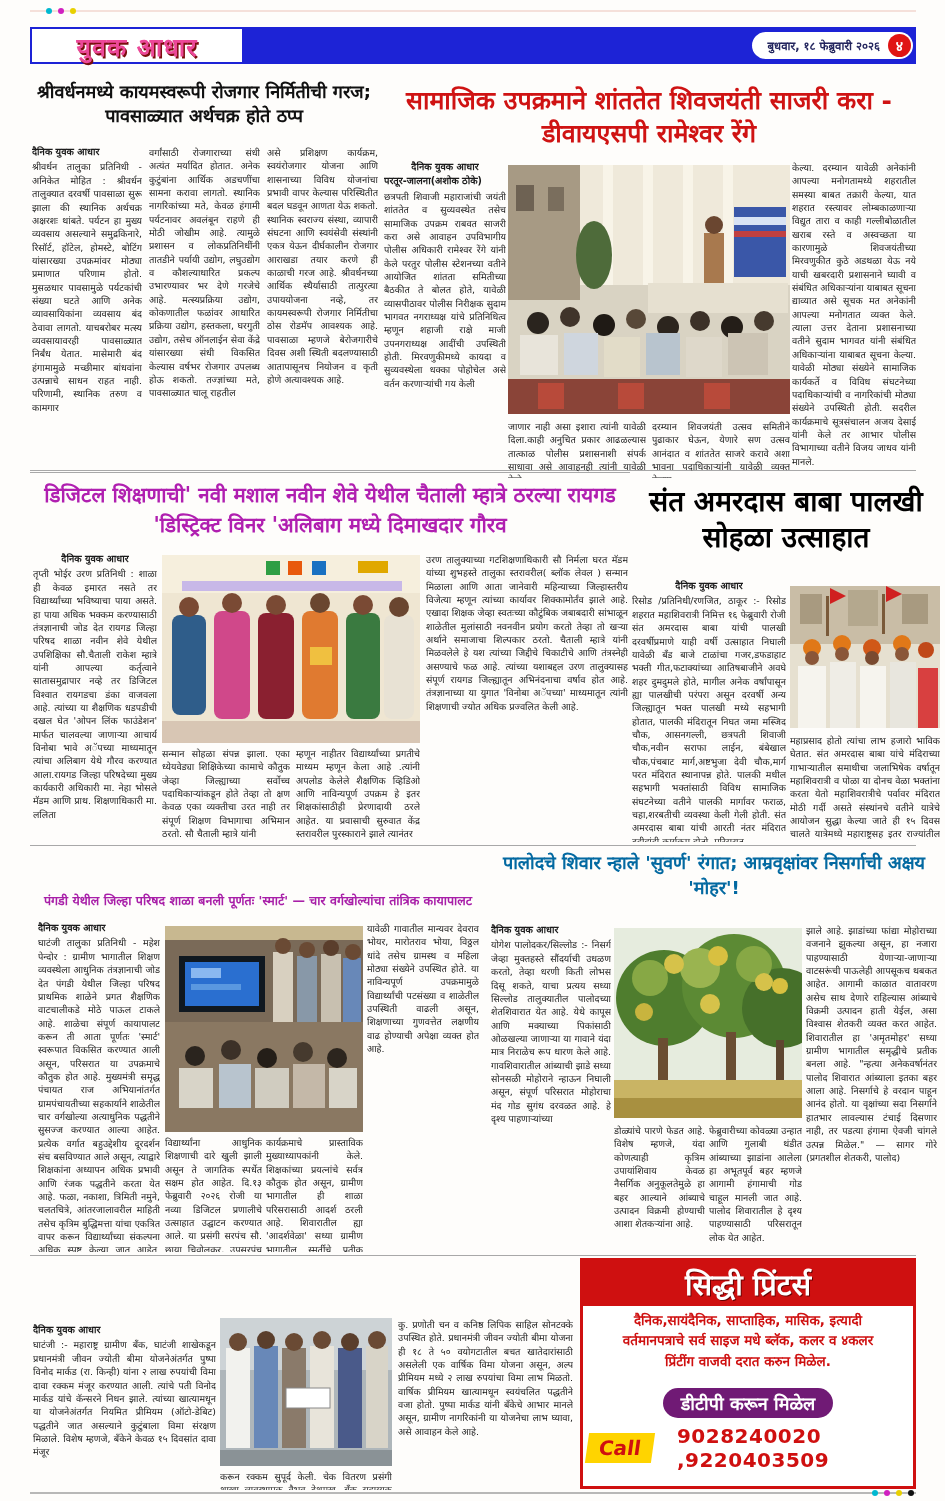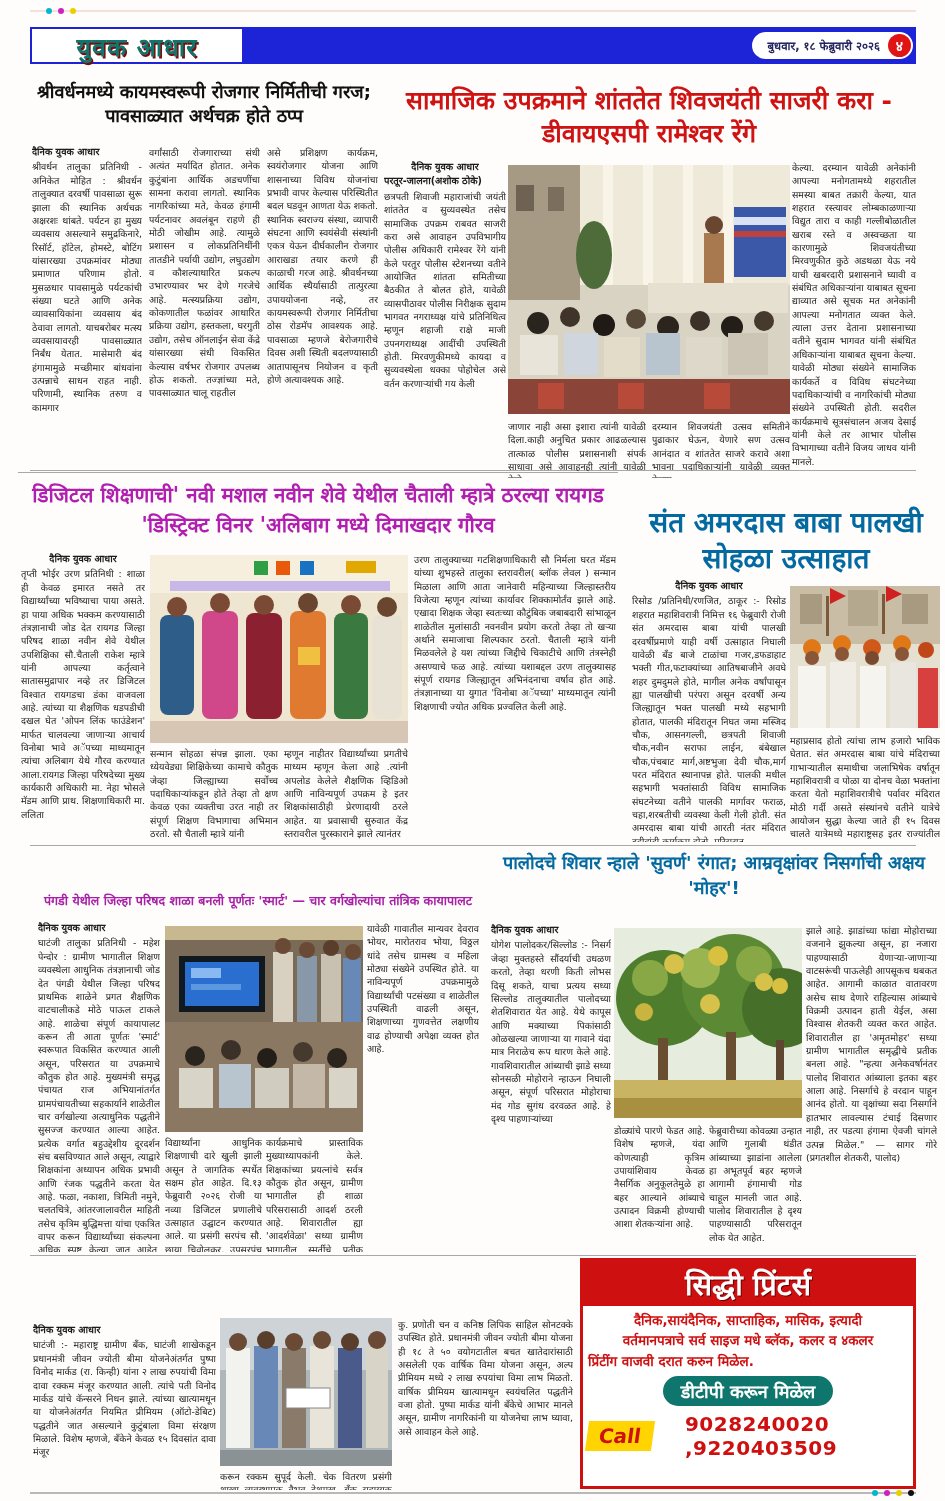--- a/index.html
+++ b/index.html
@@ -6,21 +6,21 @@
   .page{position:relative;width:945px;height:1501px;margin:0 auto;background:#fefdfb;
         font-family:"DejaVu Sans","Liberation Sans",sans-serif;color:#1b1b1b;overflow:hidden;}
   
   .reg-top{position:absolute;left:30px;top:10px;width:886px;height:2px;background:#f3d8d2;opacity:.8;}
   .reg-dot{position:absolute;width:6px;height:6px;border-radius:50%;}
   .reg-bottom{position:absolute;left:30px;top:1492px;width:886px;height:2px;background:#9a9a9a;opacity:.7;}
   
   .masthead{position:absolute;left:30px;top:27px;width:886px;height:37px;background:#1d23d6;}
   .mast-box{position:absolute;left:2px;top:2px;width:210px;height:33px;background:#fff;
             display:flex;align-items:center;justify-content:center;}
-  .mast-title{font-size:25px;font-weight:bold;color:#0f766e;letter-spacing:1px;
+  .mast-title{font-size:25px;font-weight:bold;color:#ec4899;letter-spacing:1px;
               text-shadow:1.5px 1.5px 0 #7a0c0c;white-space:nowrap;}
   .date-pill{position:absolute;right:3px;top:5px;height:27px;background:#fff;border-radius:14px;
              display:flex;align-items:center;gap:8px;padding:0 2px 0 16px;}
   .date-text{font-size:11.5px;font-weight:bold;color:#23255e;white-space:nowrap;}
   .page-circle{width:23px;height:23px;border-radius:50%;background:#e01414;color:#fff;
                font-weight:bold;font-size:14px;display:flex;align-items:center;justify-content:center;}
   
   .hr{position:absolute;height:1px;background:#a8a8a8;}
   
   .article{position:absolute;}
@@ -31,43 +31,43 @@
   .photo{position:absolute;overflow:hidden;background:#ccc;}
   .photo svg{display:block;width:100%;height:100%;}
   
   .a1 .hl{left:0;top:0;width:100%;font-size:18px;color:#101010;}
   
   .a2 .hl{left:0;top:0;width:100%;font-size:25px;color:#cf1313;}
   
   .a3{border-top:1px solid #a8a8a8;}
   .a3 .hl{left:0;top:8px;width:100%;font-size:20.5px;color:#b01fb0;line-height:1.45;}
   
-  .a4 .hl{left:0;top:6px;width:100%;font-size:28px;color:#0369a1;line-height:1.3;margin-top:21px;}
+  .a4 .hl{left:0;top:6px;width:100%;font-size:28px;color:#000000;line-height:1.3;}
   
   .a5 .hl{left:0;top:2px;width:100%;font-size:26px;color:#0d0d0d;}
   .a5 .subhl{position:absolute;left:0;top:44px;width:100%;text-align:center;
              font-size:12.5px;font-weight:bold;color:#a81fa8;}
   
   .a6 .hl{left:0;top:2px;width:100%;font-size:18px;color:#0369a1;line-height:1.4;}
   
   .a7 .hl{left:0;top:0;width:100%;font-size:23px;color:#0d0d0d;line-height:1.35;}
   
   .ad{position:absolute;left:580px;top:1258px;width:336px;height:231px;background:#fff;
       border:3px solid #cf1010;box-sizing:border-box;}
   .ad-banner{height:45px;background:#cf1010;display:flex;align-items:center;justify-content:center;}
   .ad-banner span{color:#fff;font-size:29px;font-weight:bold;text-shadow:1px 1px 0 #600;}
   .ad-red{color:#cf1010;font-weight:bold;font-size:13.5px;line-height:1.5;text-align:center;
           padding:4px 5px 0 5px;}
   .ad-blue{color:#1526c8;font-weight:bold;font-size:13px;text-align:center;padding-top:2px;}
-  .ad-pill{background:#0f766e;color:#fff;border-radius:17px;font-size:18px;font-weight:bold;
-           width:fit-content;margin:5px auto 0 auto;padding:3px 18px;}
+  .ad-pill{background:#701a75;color:#fff;border-radius:17px;font-size:18px;font-weight:bold;
+           width:fit-content;margin:17px auto 0 auto;padding:3px 18px;}
   .ad-call-row{display:flex;align-items:center;margin-top:6px;}
   .ad-call{background:#ffd400;color:#cf1010;font-weight:bold;font-size:20px;padding:3px 12px;
            transform:skewX(-8deg);margin-left:4px;}
-  .ad-phones{color:#cf1010;font-weight:bold;font-size:20px;margin-left:32px;letter-spacing:.5px;}
+  .ad-phones{color:#cf1010;font-weight:bold;font-size:20px;margin-left:24px;letter-spacing:.5px;}
 </style>
 </head>
 <body>
 
 <div class="page">
 
   <div class="reg-top"></div>
   <div class="reg-dot" style="left:46px;top:8px;background:#00b8d0;"></div>
   <div class="reg-dot" style="left:58px;top:8px;background:#d020c0;"></div>
   <div class="reg-dot" style="left:70px;top:8px;background:#e8d000;"></div>
@@ -141,21 +141,21 @@
         <rect x="30" y="218" width="26" height="26" fill="#b84a3a"></rect>
           <rect x="110" y="218" width="26" height="26" fill="#b84a3a"></rect>
           <rect x="196" y="218" width="26" height="26" fill="#b84a3a"></rect>
       </svg>
     </div>
     <div class="col colt" style="left:126px;top:336px;width:138px;height:58px;">जाणार नाही असा इशारा त्यांनी यावेळी दिला.काही अनुचित प्रकार आढळल्यास तात्काळ पोलीस प्रशासनाशी संपर्क साधावा असे आवाहनही त्यांनी यावेळी केले.</div>
     <div class="col colt" style="left:270px;top:336px;width:138px;height:58px;">दरम्यान शिवजयंती उत्सव समितीने पुढाकार घेऊन, येणारे सण उत्सव आनंदात व शांततेत साजरे करावे अशा भावना पदाधिकाऱ्यांनी यावेळी व्यक्त केल्या.</div>
     <div class="col colt" style="left:410px;top:77px;width:124px;height:317px;">केल्या. दरम्यान यावेळी अनेकांनी आपल्या मनोगतामध्ये शहरातील समस्या बाबत तक्रारी केल्या, यात शहरात रस्त्यावर लोम्बकाळणाऱ्या विद्युत तारा व काही गल्लीबोळातील खराब रस्ते व अस्वच्छता या कारणामुळे शिवजयंतीच्या मिरवणुकीत कुठे अडथळा येऊ नये याची खबरदारी प्रशासनाने घ्यावी व संबंधित अधिकाऱ्यांना याबाबत सूचना द्याव्यात असे सूचक मत अनेकांनी आपल्या मनोगतात व्यक्त केले. त्याला उत्तर देताना प्रशासनाच्या वतीने सुदाम भागवत यांनी संबंधित अधिकाऱ्यांना याबाबत सूचना केल्या. यावेळी मोठ्या संख्येने सामाजिक कार्यकर्ते व विविध संघटनेच्या पदाधिकाऱ्यांची व नागरिकांची मोठ्या संख्येने उपस्थिती होती. सदरील कार्यक्रमाचे सूत्रसंचालन अजय देसाई यांनी केले तर आभार पोलीस विभागाच्या वतीने विजय जाधव यांनी मानले.</div>
   </div>
 
-  <div class="article a3" style="left:18px;top:472px;width:600px;height:373px;">
+  <div class="article a3" style="left:30px;top:472px;width:600px;height:373px;">
     <div class="hl">डिजिटल शिक्षणाची' नवी मशाल नवीन शेवे येथील  चैताली म्हात्रे ठरल्या रायगड 'डिस्ट्रिक्ट विनर 'अलिबाग मध्ये दिमाखदार गौरव</div>
     <div class="col" style="left:3px;top:80px;width:124px;height:288px;">
       <div class="byline" style="text-align:center;">दैनिक युवक आधार</div>
       <div class="colt">तृप्ती भोईर उरण प्रतिनिधी : शाळा ही केवळ इमारत नसते तर विद्यार्थ्यांच्या भविष्याचा पाया असते. हा पाया अधिक भक्कम करण्यासाठी तंत्रज्ञानाची जोड देत रायगड जिल्हा परिषद शाळा नवीन शेवे येथील उपशिक्षिका सौ.चैताली राकेश म्हात्रे यांनी आपल्या कर्तृत्वाने सातासमुद्रापार नव्हे तर डिजिटल विश्वात रायगडचा डंका वाजवला आहे. त्यांच्या या शैक्षणिक धडपडीची दखल घेत 'ओपन लिंक फाउंडेशन' मार्फत चालवल्या जाणाऱ्या आचार्य विनोबा भावे अॅपच्या माध्यमातून त्यांचा अलिबाग येथे गौरव करण्यात आला.रायगड जिल्हा परिषदेच्या मुख्य कार्यकारी अधिकारी मा. नेहा भोसले मॅडम आणि प्राथ. शिक्षणाधिकारी मा. ललिता</div>
     </div>
     <div class="photo" style="left:132px;top:82px;width:258px;height:188px;">
       <svg viewBox="0 0 258 188" preserveAspectRatio="none">
         <rect width="258" height="188" fill="#efe6d2"></rect>
         <rect x="0" y="0" width="258" height="38" fill="#f6efdd"></rect>
         <rect x="104" y="6" width="14" height="14" fill="#2f9e44"></rect>
@@ -323,21 +323,21 @@
     <div class="col colt" style="left:368px;top:58px;width:175px;height:172px;">कु. प्रणोती चन व कनिष्ठ लिपिक साहिल सोनटक्के उपस्थित होते. प्रधानमंत्री जीवन ज्योती बीमा योजना ही १८ ते ५० वयोगटातील बचत खातेदारांसाठी असलेली एक वार्षिक विमा योजना असून, अल्प प्रीमियम मध्ये २ लाख रुपयांचा विमा लाभ मिळतो. वार्षिक प्रीमियम खात्यामधून स्वयंचलित पद्धतीने वजा होतो. पुष्पा मार्कड यांनी बँकेचे आभार मानले असून, ग्रामीण नागरिकांनी या योजनेचा लाभ घ्यावा, असे आवाहन केले आहे.</div>
   </div>
 
   <div class="ad">
     <div class="ad-banner">
       <span>सिद्धी प्रिंटर्स</span>
     </div>
     <div class="ad-red">
       <div>दैनिक,सायंदैनिक, साप्ताहिक, मासिक, इत्यादी</div>
       <div>वर्तमानपत्राचे सर्व साइज मधे ब्लॅक, कलर व ४कलर</div>
-      <div style="text-align:left;">प्रिंटींग वाजवी दरात करुन मिळेल.</div>
+      <div style="text-align:center;">प्रिंटींग वाजवी दरात करुन मिळेल.</div>
     </div>
     <div class="ad-pill">डीटीपी करून मिळेल</div>
     <div class="ad-call-row">
       <span class="ad-call">Call</span>
       <span class="ad-phones">9028240020 ,9220403509</span>
     </div>
   </div>
 
   <div class="reg-bottom"></div>
   <div class="reg-dot" style="left:872px;top:1490px;background:#00b8d0;"></div>

